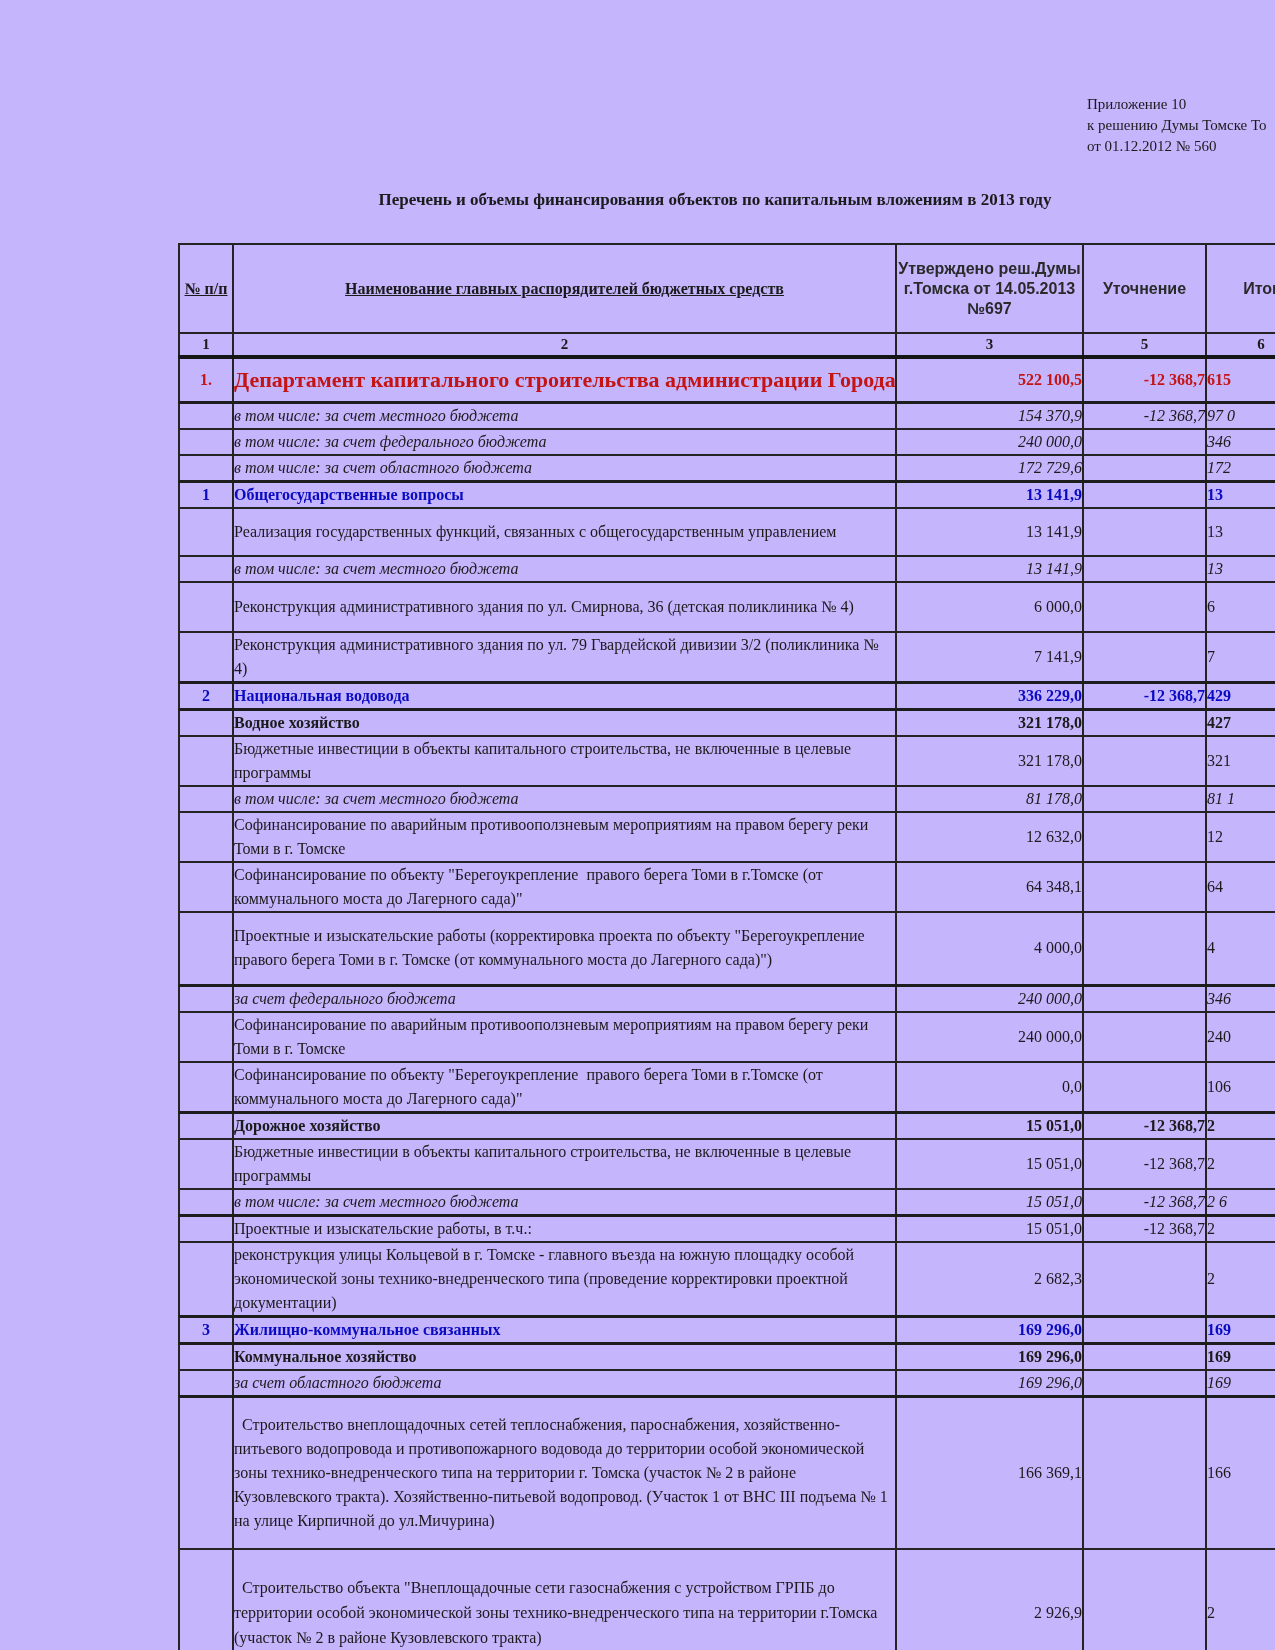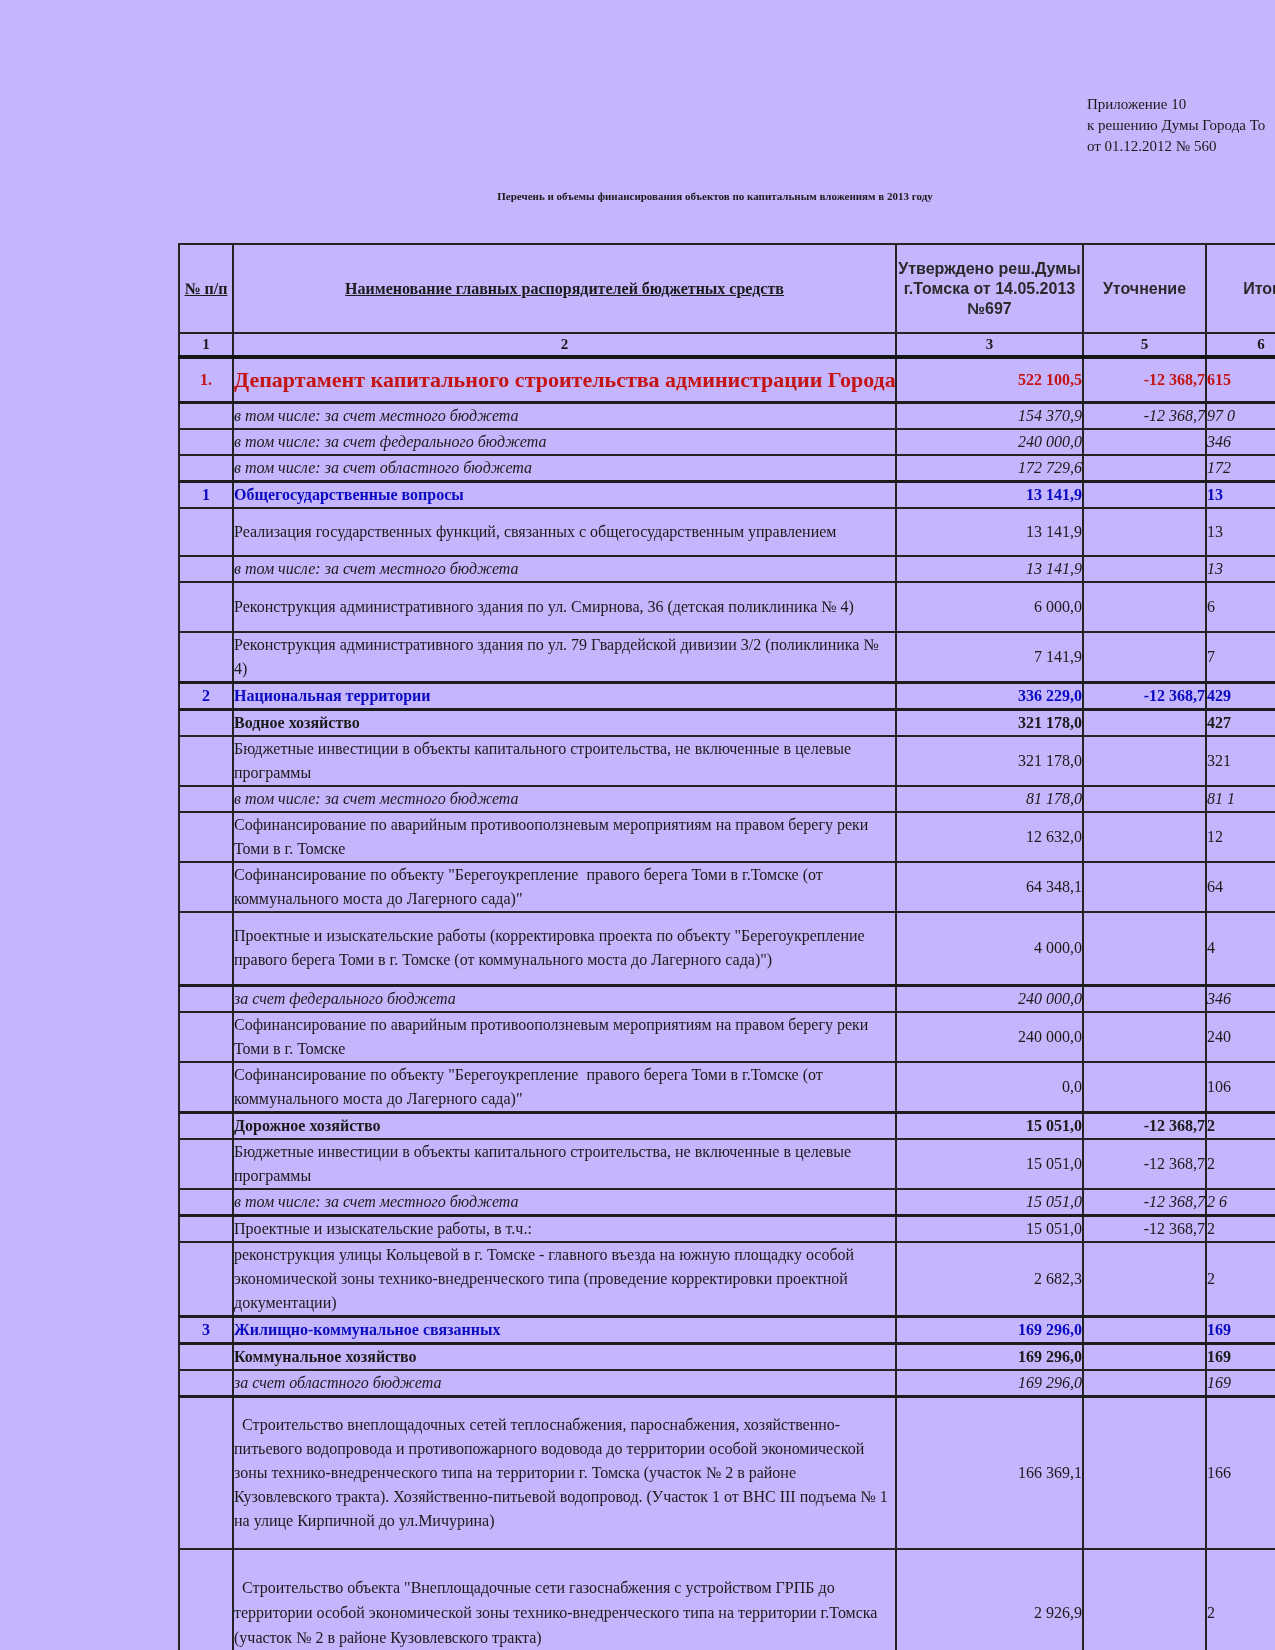--- a/index.html
+++ b/index.html
@@ -7,21 +7,21 @@
     position:relative;width:1275px;height:1650px;background:#c4b5fd;
     overflow:hidden;margin:0 auto;
     font-family:"Liberation Serif","DejaVu Serif",serif;color:#1b1b1b;
   }
   .annotation{
     position:absolute;left:1087px;top:94px;font-size:15px;line-height:21px;
   }
   .annotation div{white-space:nowrap;}
   .doc-title{
     position:absolute;left:178px;top:190px;width:1074px;text-align:center;
-    font-size:11px;font-weight:bold;
+    font-size:17px;font-weight:bold;
   }
   table.fin{
     position:absolute;left:178px;top:243px;width:1137px;
     table-layout:fixed;border-collapse:collapse;
   }
   table.fin th,table.fin td{
     border:2px solid #242424;overflow:hidden;vertical-align:middle;
     font-size:16px;padding:0;
   }
   
@@ -59,21 +59,21 @@
   tr.sep td{border-top:3px solid #1d1d1d;}
   tr.row-28 td.c-name,tr.row-29 td.c-name{line-height:25px;}
 </style>
 </head>
 <body>
 
 <div class="page">
 
   <div class="annotation">
     <div>Приложение 10</div>
-    <div>к решению Думы Города То</div>
+    <div>к решению Думы Томске То</div>
     <div>от 01.12.2012  № 560</div>
   </div>
 
   <div class="doc-title">Перечень и объемы финансирования объектов по капитальным вложениям в 2013 году</div>
 
   <table class="fin">
     <colgroup>
       <col class="w-num">
         <col class="w-name">
         <col class="w-appr">
@@ -155,21 +155,21 @@
         </tr>
         <tr class="normal row-8" style="height: 50px;">
           <td class="c-num"></td>
           <td class="c-name">Реконструкция административного здания по ул. 79 Гвардейской дивизии 3/2 (поликлиника № 4)</td>
           <td class="c-appr">7 141,9</td>
           <td class="c-adj"></td>
           <td class="c-tot">7</td>
         </tr>
         <tr class="section-blue sep row-9" style="height: 25px;">
           <td class="c-num">2</td>
-          <td class="c-name">Национальная территории</td>
+          <td class="c-name">Национальная водовода</td>
           <td class="c-appr">336 229,0</td>
           <td class="c-adj">-12 368,7</td>
           <td class="c-tot">429</td>
         </tr>
         <tr class="subsection-bold sep row-10" style="height: 24px;">
           <td class="c-num"></td>
           <td class="c-name">Водное хозяйство</td>
           <td class="c-appr">321 178,0</td>
           <td class="c-adj"></td>
           <td class="c-tot">427</td>

